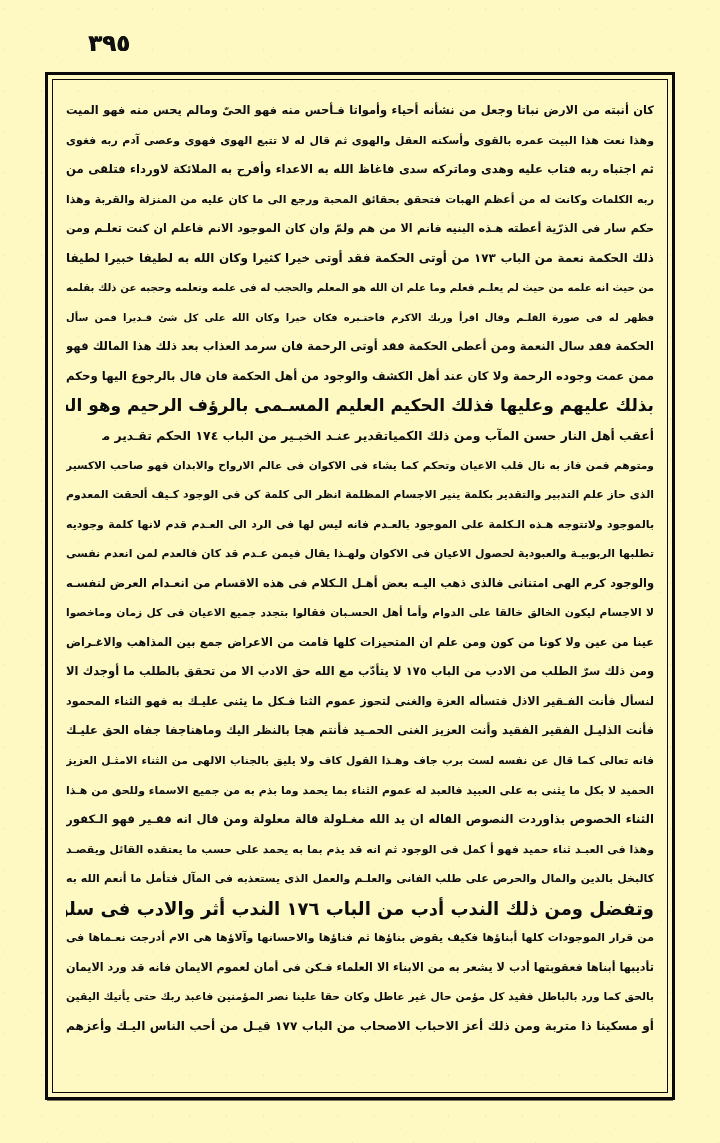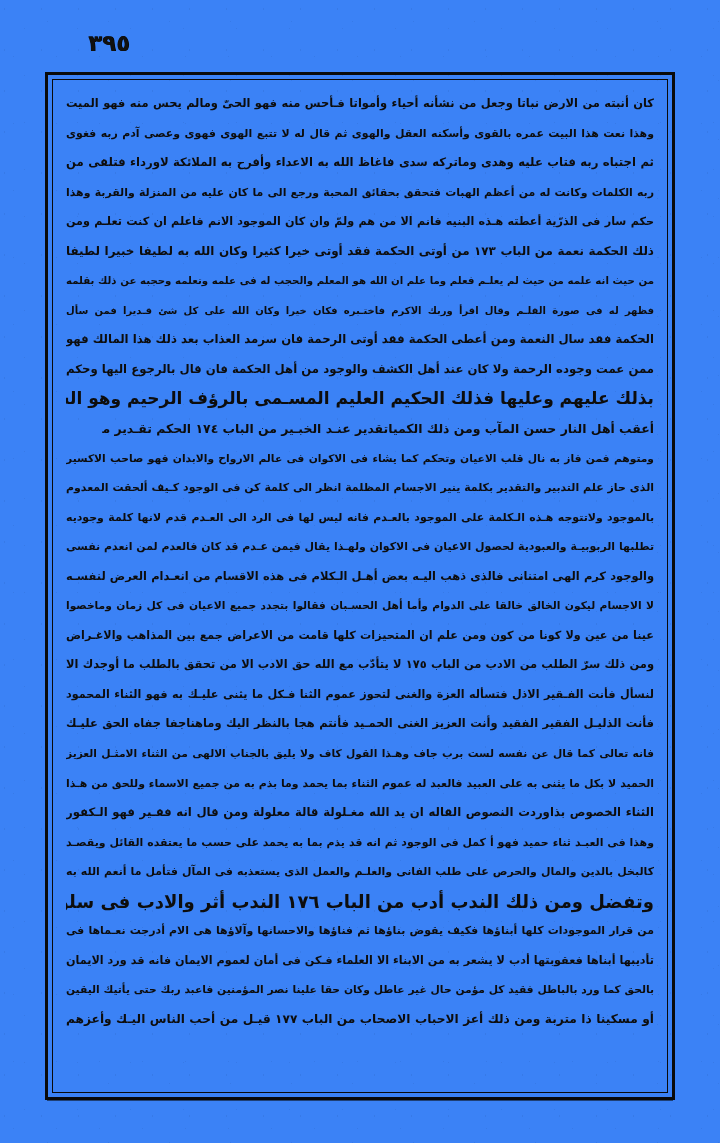--- a/index.html
+++ b/index.html
@@ -11,21 +11,21 @@
     width: 720px;
     height: 1143px;
     position: relative;
     font-family: "DejaVu Sans", sans-serif;
     overflow: hidden;
   }
 
   .page-scan {
     position: absolute;
     inset: 0;
-    background: #3b82f6;
+    background: #fef9c3;
     padding-left: 36px;
   }
 
   
   .folio {
     position: absolute;
     left: 88px;
     top: 30px;
     font-family: "DejaVu Sans", sans-serif;
     font-size: 23px;
@@ -64,21 +64,21 @@
     bottom: -4px;
     height: 3px;
     background: #0a0a0a;
     opacity: 0.55;
   }
 
   
   .text-block {
     position: absolute;
     left: 58px;
-    top: 85px;
+    top: 92px;
     width: 604px;
     height: 1004px;
     box-sizing: border-box;
     padding: 4px 8px 0 8px;
     direction: rtl;
     unicode-bidi: isolate;
     text-align: justify;
     text-align-last: justify;
     overflow: hidden;
   }

